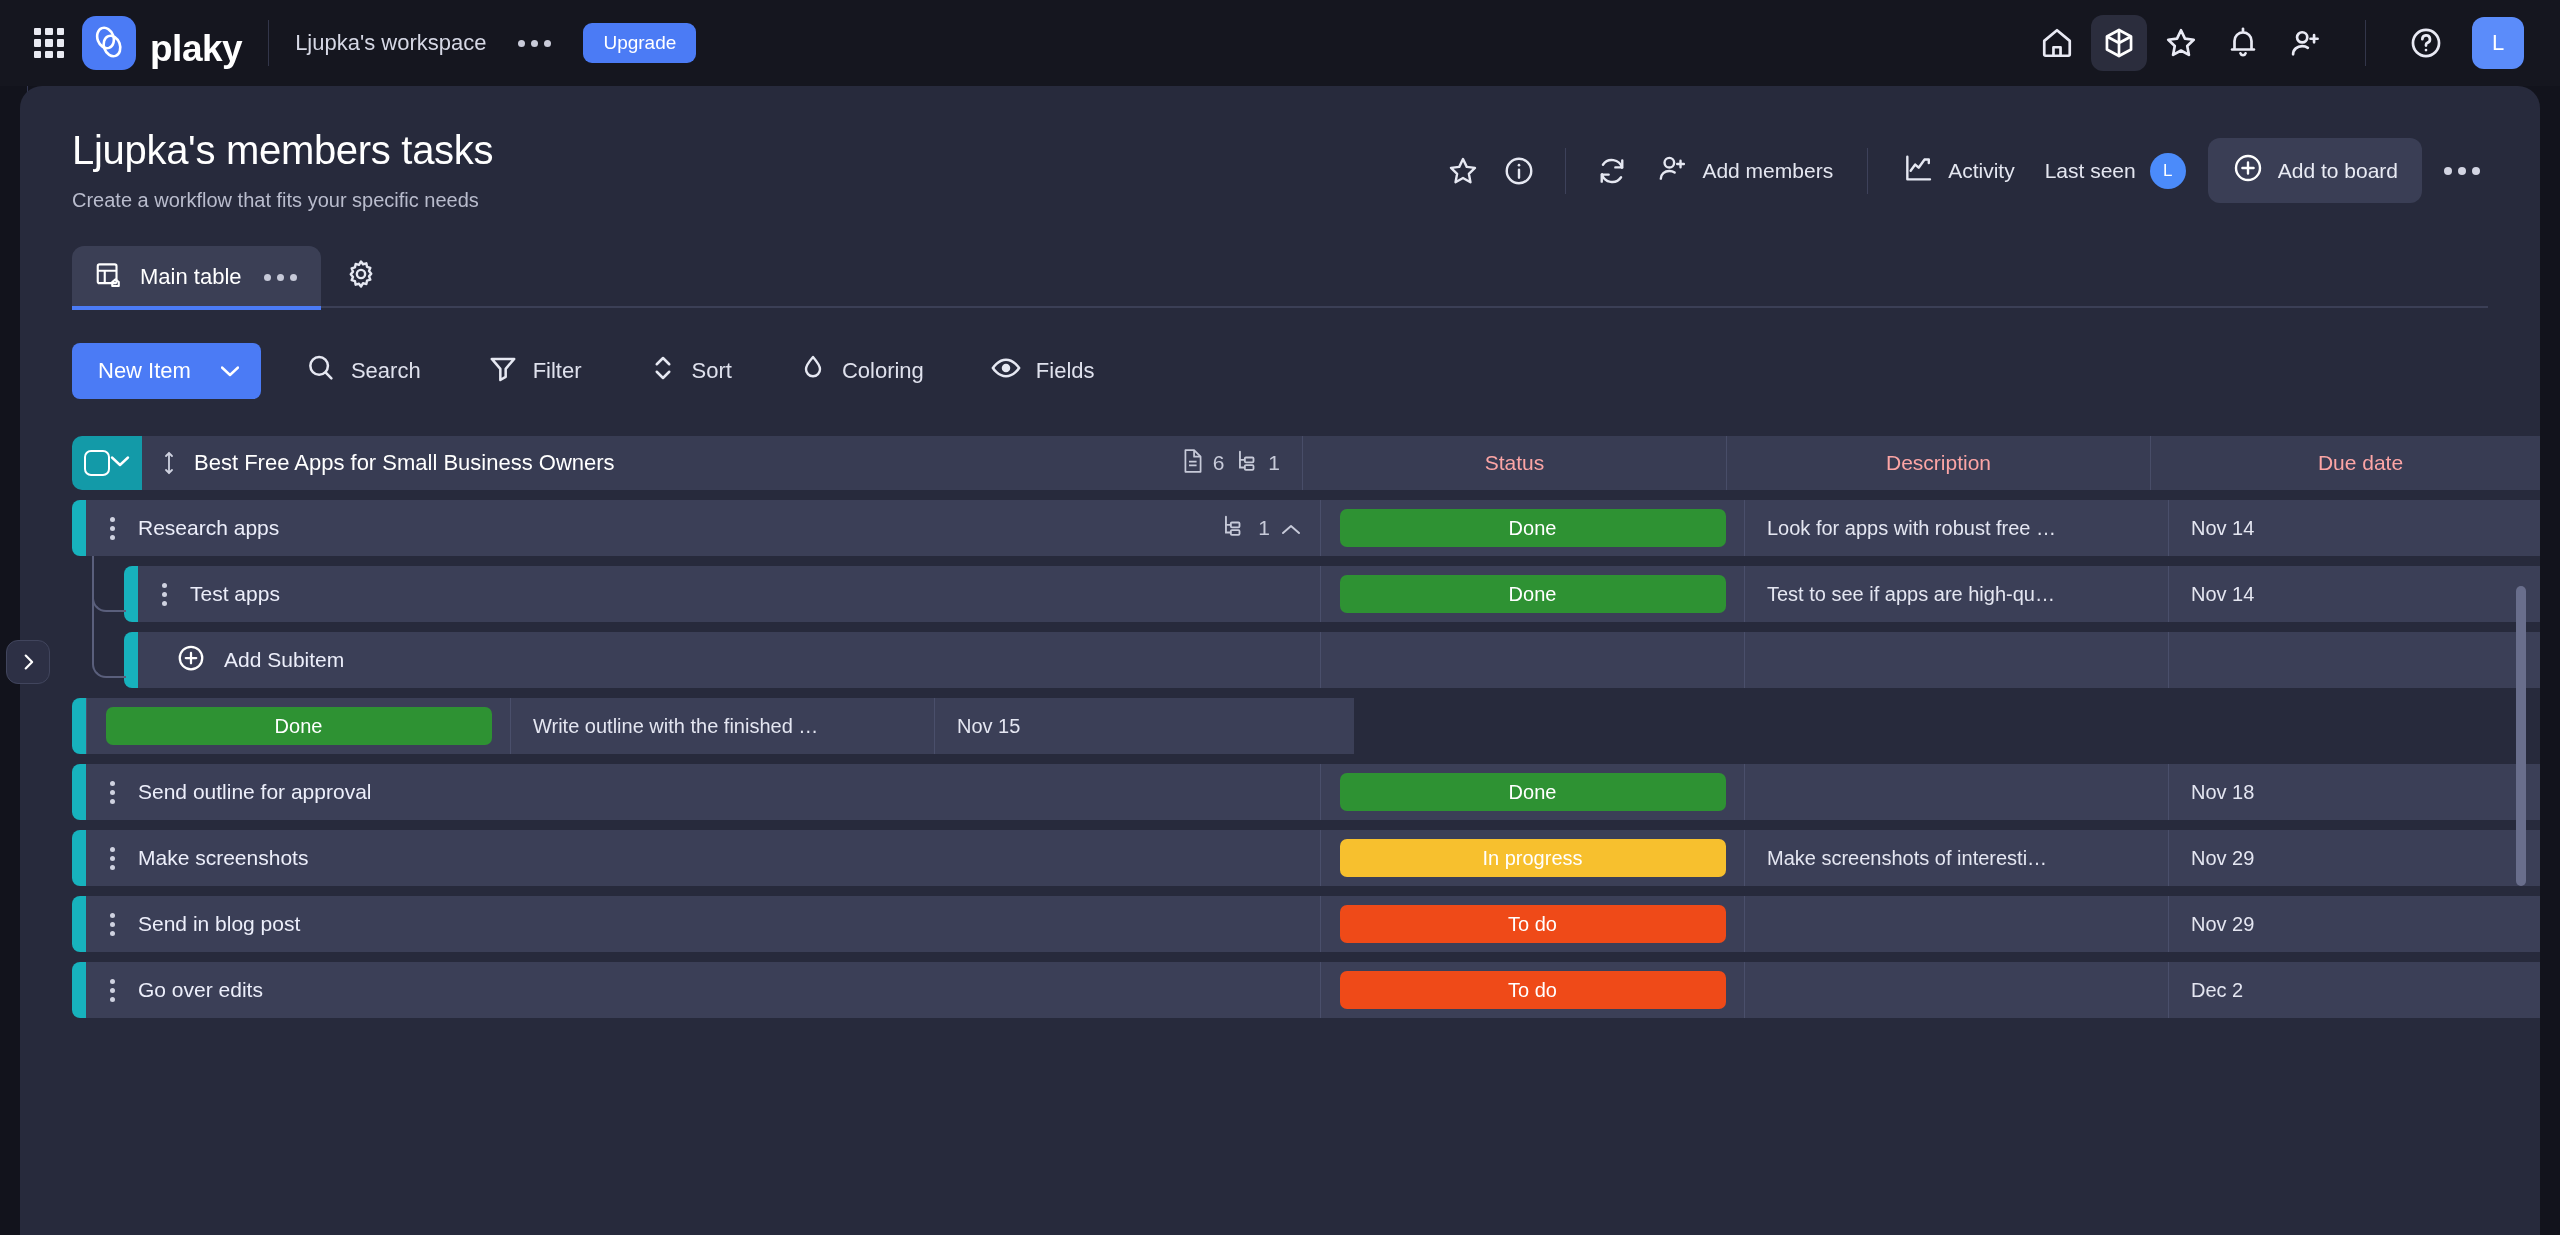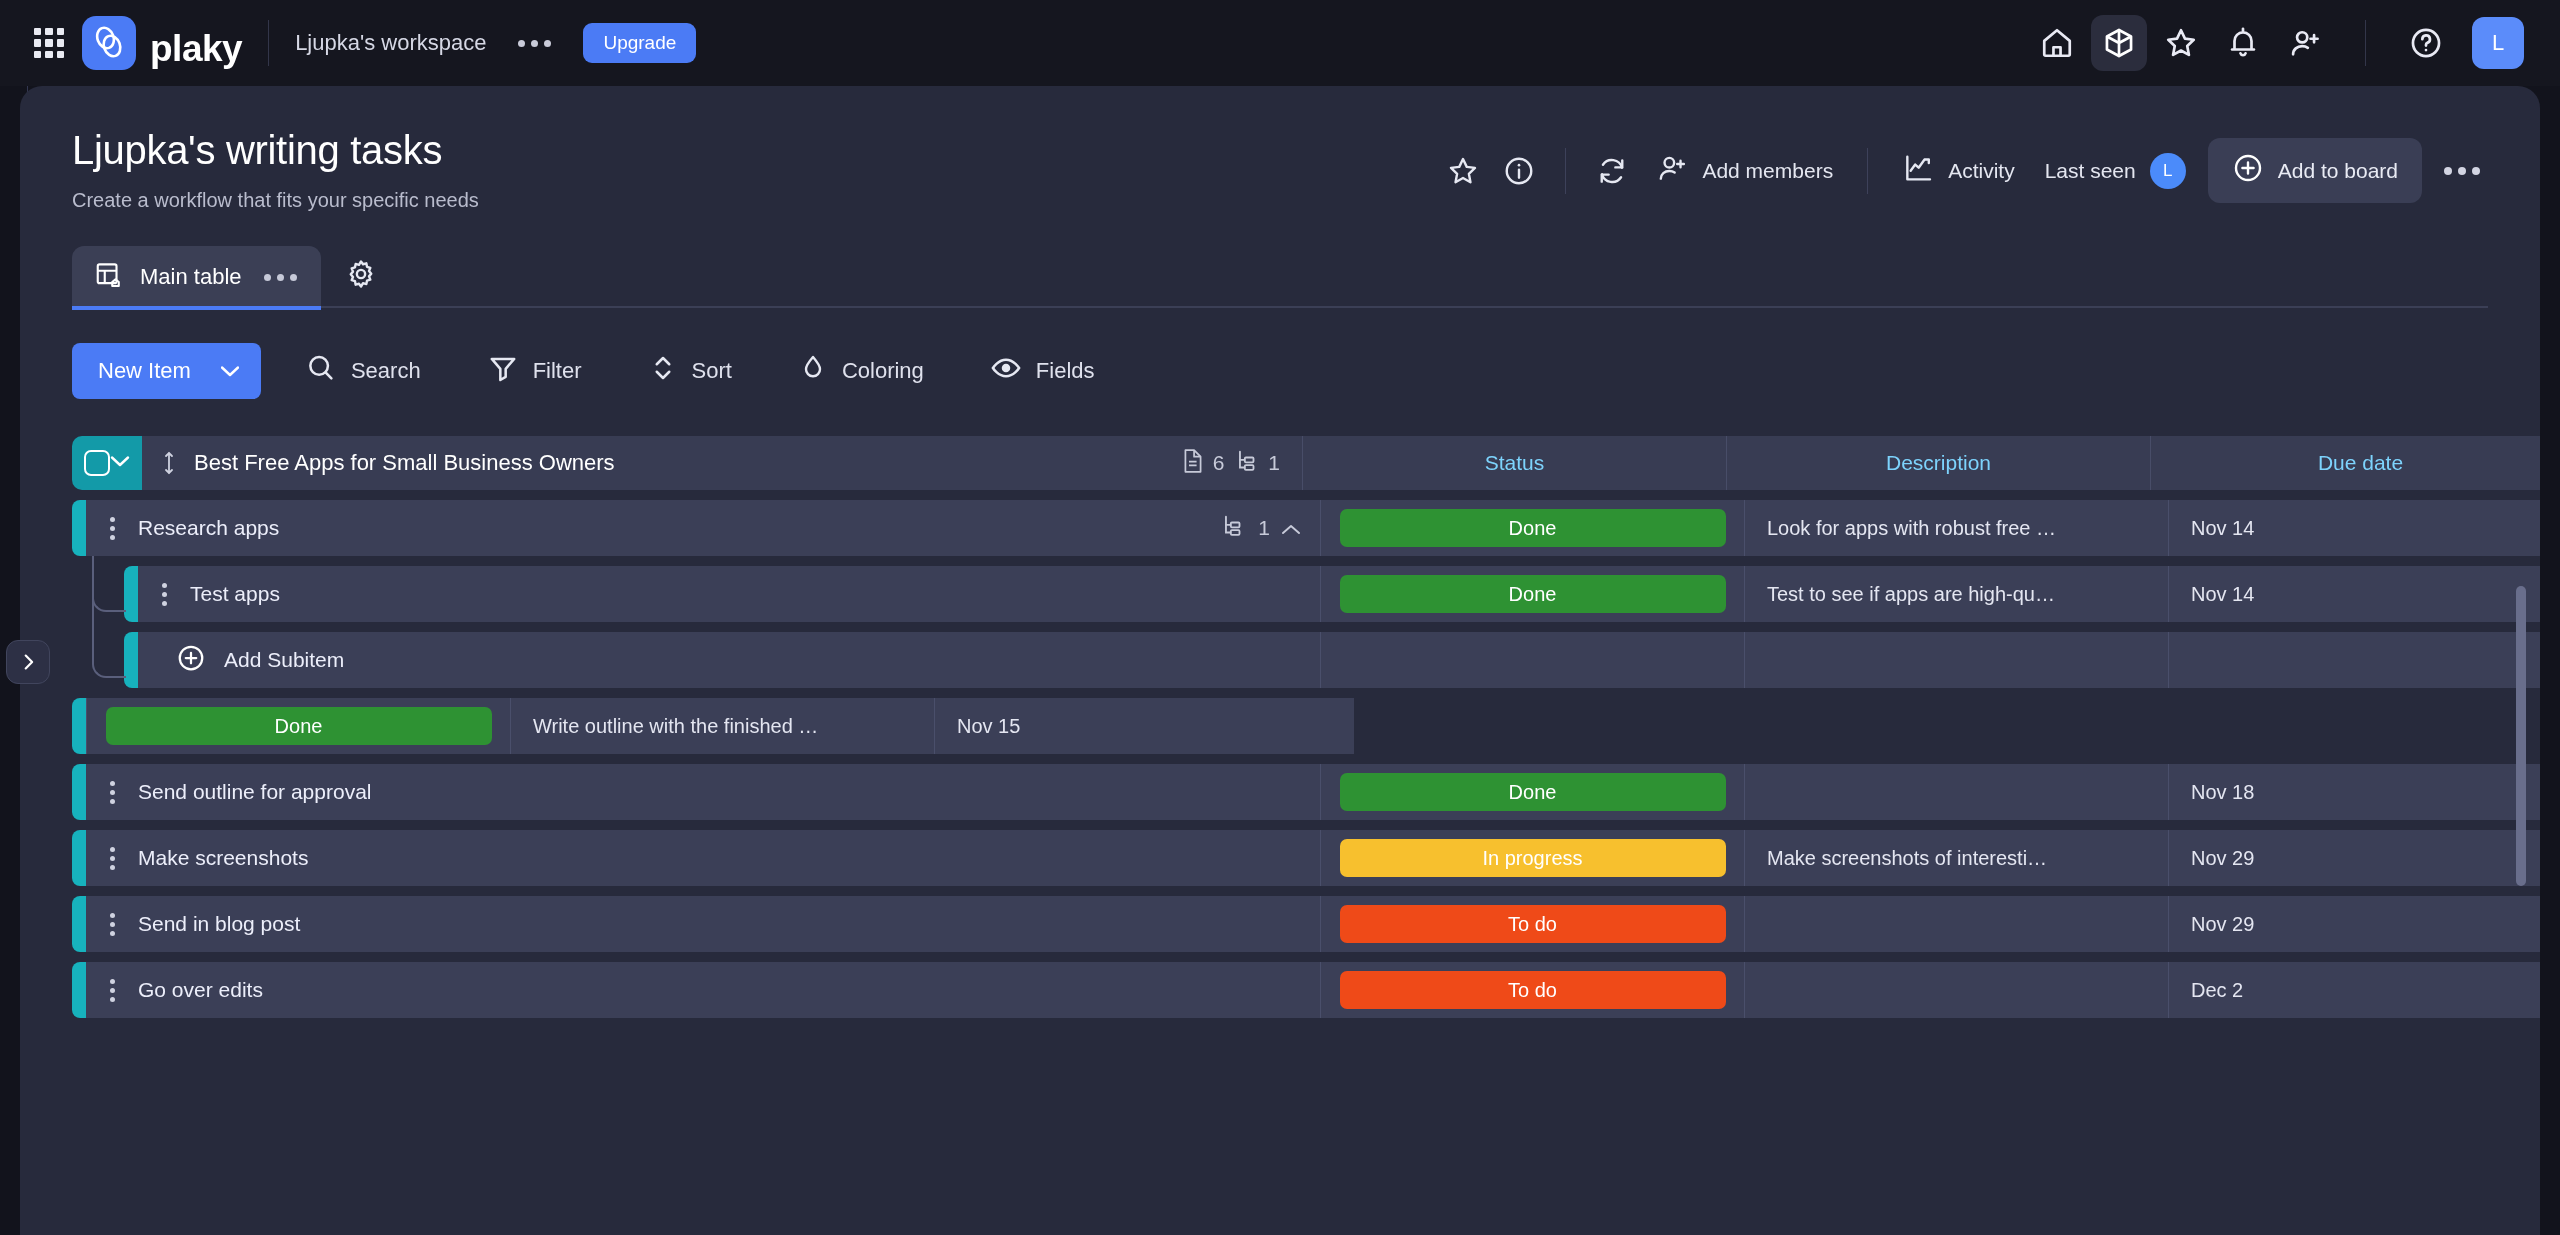--- a/index.html
+++ b/index.html
@@ -144,21 +144,21 @@
     flex: 0 0 1160px; background:#383c53; display:flex; align-items:center;
     padding-left: 18px; gap: 16px; position:relative;
   }
   .gh-drag { display:flex; flex-direction:column; align-items:center; gap:3px; cursor:grab; width:18px;}
   .gh-title { color:#ffffff; font-size: 22px; }
   .gh-counts { margin-left:auto; display:flex; align-items:center; gap: 10px; padding-right: 22px; color:#c7cad9; font-size:21px; }
   .gh-counts .cnt-grp { display:flex; align-items:center; gap:8px; }
 
   .col-head {
     background:#383c53; display:flex; align-items:center; justify-content:center;
-    color:#7dd3fc; font-size: 21px; border-left: 1px solid #484d68;
+    color:#fca5a5; font-size: 21px; border-left: 1px solid #484d68;
   }
   .col-status { flex: 0 0 424px; }
   .col-desc   { flex: 0 0 424px; }
   .col-due    { flex: 0 0 420px; }
 
   .row { display:flex; align-items:stretch; height: 56px; margin-bottom: 10px; position:relative;}
   .row.sub { padding-left: 52px; }
   .accent { width: 14px; background:#17b2bd; border-radius: 8px 0 0 8px; flex:0 0 14px;}
   .cell-title {
     background:#3b3f57; display:flex; align-items:center; gap: 18px;
@@ -288,21 +288,21 @@
     </div>
     <div class="avatar-sq">L</div>
   </div>
 </div>
 
 <div class="side-rail"></div>
 
 <div class="board-shell">
  <div class="board-inner">
 
-  <div class="board-title">Ljupka's writing tasks</div>
+  <div class="board-title">Ljupka's members tasks</div>
   <div class="board-desc">Create a workflow that fits your specific needs</div>
 
   <div class="board-head-actions">
     <div class="ha-ico">
       <svg width="32" height="32" viewBox="0 0 24 24" fill="none" stroke="#e6e8f2" stroke-width="1.8" stroke-linejoin="round">
         <path d="m12 3 2.8 5.9 6.2.8-4.6 4.4 1.2 6.3L12 17.3 6.4 20.4l1.2-6.3L3 9.7l6.2-.8z"></path>
       </svg>
     </div>
     <div class="ha-ico">
       <svg width="32" height="32" viewBox="0 0 24 24" fill="none" stroke="#e6e8f2" stroke-width="1.8" stroke-linecap="round">

